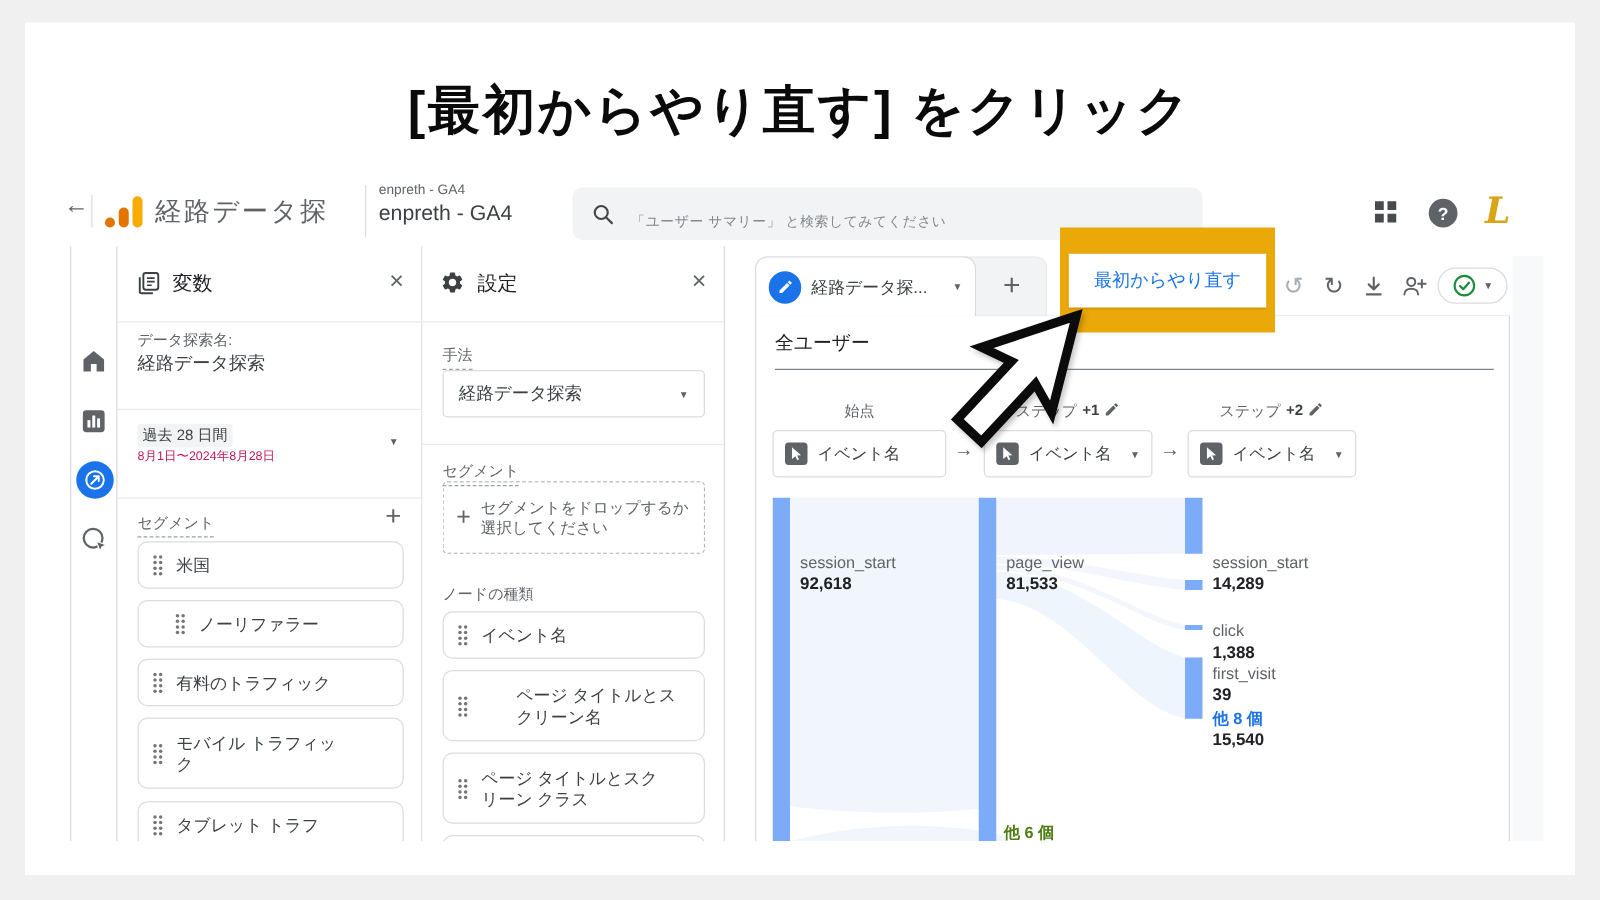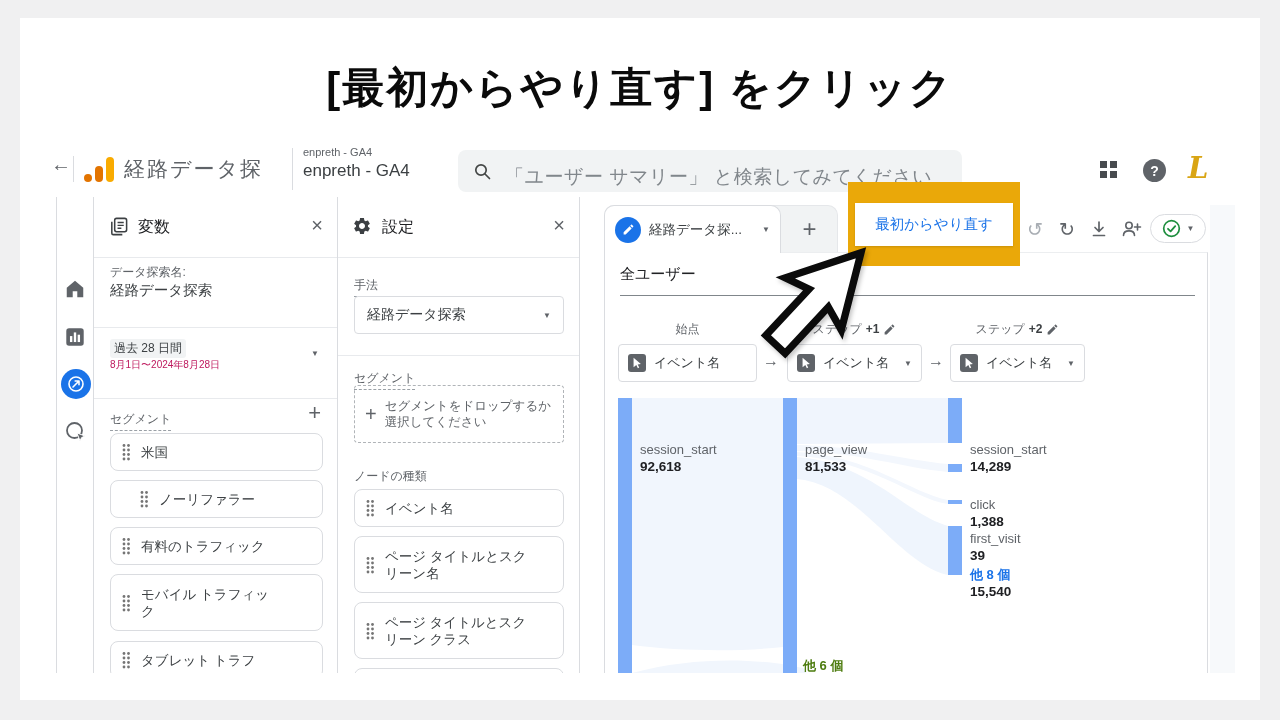--- a/index.html
+++ b/index.html
@@ -27,21 +27,21 @@
   .hdiv2 { left:246px; top:8px; height:42px; }
   .ga-logo { position:absolute; left:38px; top:17px; width:32px; height:26px; }
   .ga-logo .dot  { position:absolute; left:0;  top:17px; width:8px; height:8px; border-radius:50%; background:#E37400; }
   .ga-logo .bar1 { position:absolute; left:11px; top:9px;  width:8px; height:16px; border-radius:4px; background:#E37400; }
   .ga-logo .bar2 { position:absolute; left:22px; top:0;   width:8px; height:25px; border-radius:4px; background:#F9AB00; }
   .product-name { position:absolute; left:78px; top:15px; font-size:21px; color:#5F6368; letter-spacing:2px; }
   .acct-small { position:absolute; left:257px; top:6px;  font-size:11px; color:#5F6368; }
   .acct-large { position:absolute; left:257px; top:21px; font-size:17px; color:#3C4043; }
   .search-bar { position:absolute; left:412px; top:10px; width:504px; height:42px; background:#F1F3F4; border-radius:8px;
                 display:flex; align-items:center; padding:0 16px; gap:14px; }
-  .search-ph { font-size:19px; color:#80868B; letter-spacing:0.5px;margin-top:12px; }
+  .search-ph { font-size:11px; color:#80868B; letter-spacing:0.5px;margin-top:12px; }
   .apps-grid { position:absolute; left:1054px; top:21px; width:17px; height:17px;
                display:grid; grid-template-columns:7px 7px; grid-template-rows:7px 7px; gap:3px; cursor:pointer; }
   .apps-grid span { background:#474B4E; }
   .help-btn { position:absolute; left:1097px; top:19px; width:23px; height:23px; border-radius:50%; background:#5F6368;
               color:#fff; font-size:14px; font-weight:700; display:flex; align-items:center; justify-content:center; cursor:pointer; }
   .avatar { position:absolute; left:1142px; top:11px; font-size:29px; color:#D9A514;
             font-family:"DejaVu Serif","Liberation Serif",serif; font-style:italic; font-weight:700; cursor:pointer; }
 
   
   .nav-rail { position:absolute; left:10px; top:57px; bottom:0; width:37px; border-left:1px solid #DADCE0; background:#fff; }
@@ -112,21 +112,21 @@
                  display:flex; align-items:center; justify-content:center; gap:6px; background:#fff; cursor:pointer; }
 
   .restart-wrap { position:absolute; left:802px; top:42px; width:172px; height:84px; background:#EAA809; z-index:30;
                   display:flex; align-items:center; justify-content:center; }
   .restart-btn { background:#fff; color:#1A73E8; font-size:14.5px; padding:12px 20px; border:none; cursor:pointer;
                  box-shadow:0 1px 2px rgba(0,0,0,0.15); white-space:nowrap; }
 
   .audience { position:absolute; left:574px; top:125px; font-size:15px; color:#202124; }
   .audience-rule { position:absolute; left:574px; top:155px; width:575px; height:1px; background:#80868B; }
 
-  .step-header { position:absolute; top:181px; height:16px; display:flex; align-items:center; justify-content:center; gap:4px;
+  .step-header { position:absolute; top:181px; height:16px; display:flex; justify-content:center; gap:4px;
                  font-size:12px; color:#5F6368; }
   .sh1 { left:572px; width:139px; } .sh2 { left:741px; width:135px; } .sh3 { left:904px; width:135px; }
   .sh-suffix { font-weight:700; color:#3C4043; }
   .edit-pencil { cursor:pointer; display:flex; }
 
   .step-box { position:absolute; top:204px; height:38px; border:1px solid #DADCE0; border-radius:4px; background:#fff;
               display:flex; align-items:center; padding:0 9px; gap:8px; cursor:pointer; }
   .sb1 { left:572px; width:139px; } .sb2 { left:741px; width:135px; } .sb3 { left:904px; width:135px; }
   .cursor-chip { width:18px; height:18px; background:#5F6368; border-radius:3px; display:flex; align-items:center; justify-content:center; flex:none; }
   .step-value { font-size:13px; color:#3C4043; flex:1; }
@@ -374,21 +374,21 @@
                 <circle cx="7.5" cy="2.5" r="1.4"></circle>
                 <circle cx="3" cy="7" r="1.4"></circle>
                 <circle cx="7.5" cy="7" r="1.4"></circle>
                 <circle cx="3" cy="11.5" r="1.4"></circle>
                 <circle cx="7.5" cy="11.5" r="1.4"></circle>
                 <circle cx="3" cy="16" r="1.4"></circle>
                 <circle cx="7.5" cy="16" r="1.4"></circle>
               </g>
             </svg>
           </span>
-        <span class="chip-label" style="max-width:155px;">ページ タイトルとスクリーン名</span>
+        <span class="chip-label" style="max-width:155px;margin-left:28px;">ページ タイトルとスクリーン名</span>
       </div>
       <div class="chip" style="left:16px;width:210px;top:405px;height:57px;font-family:Liberation Serif, serif;">
         <span>
             <svg width="10" height="18" viewBox="0 0 10 18">
               <g fill="#757575">
                 <circle cx="3" cy="2.5" r="1.4"></circle>
                 <circle cx="7.5" cy="2.5" r="1.4"></circle>
                 <circle cx="3" cy="7" r="1.4"></circle>
                 <circle cx="7.5" cy="7" r="1.4"></circle>
                 <circle cx="3" cy="11.5" r="1.4"></circle>

